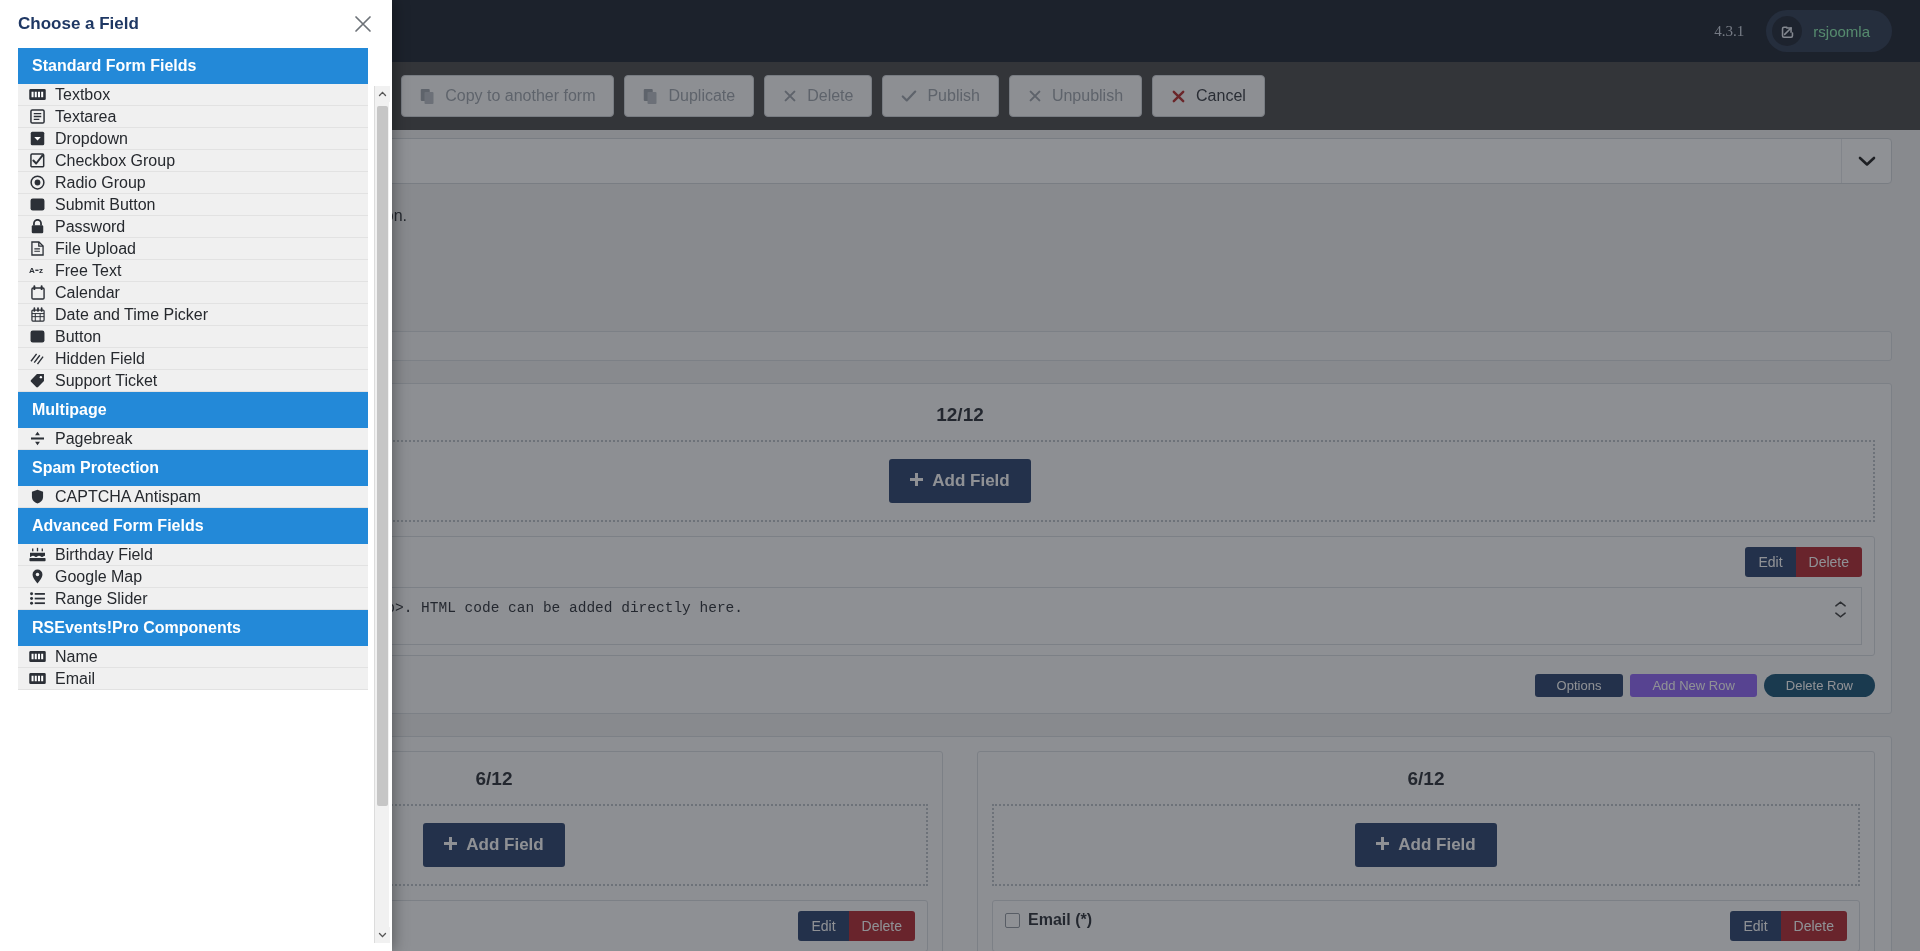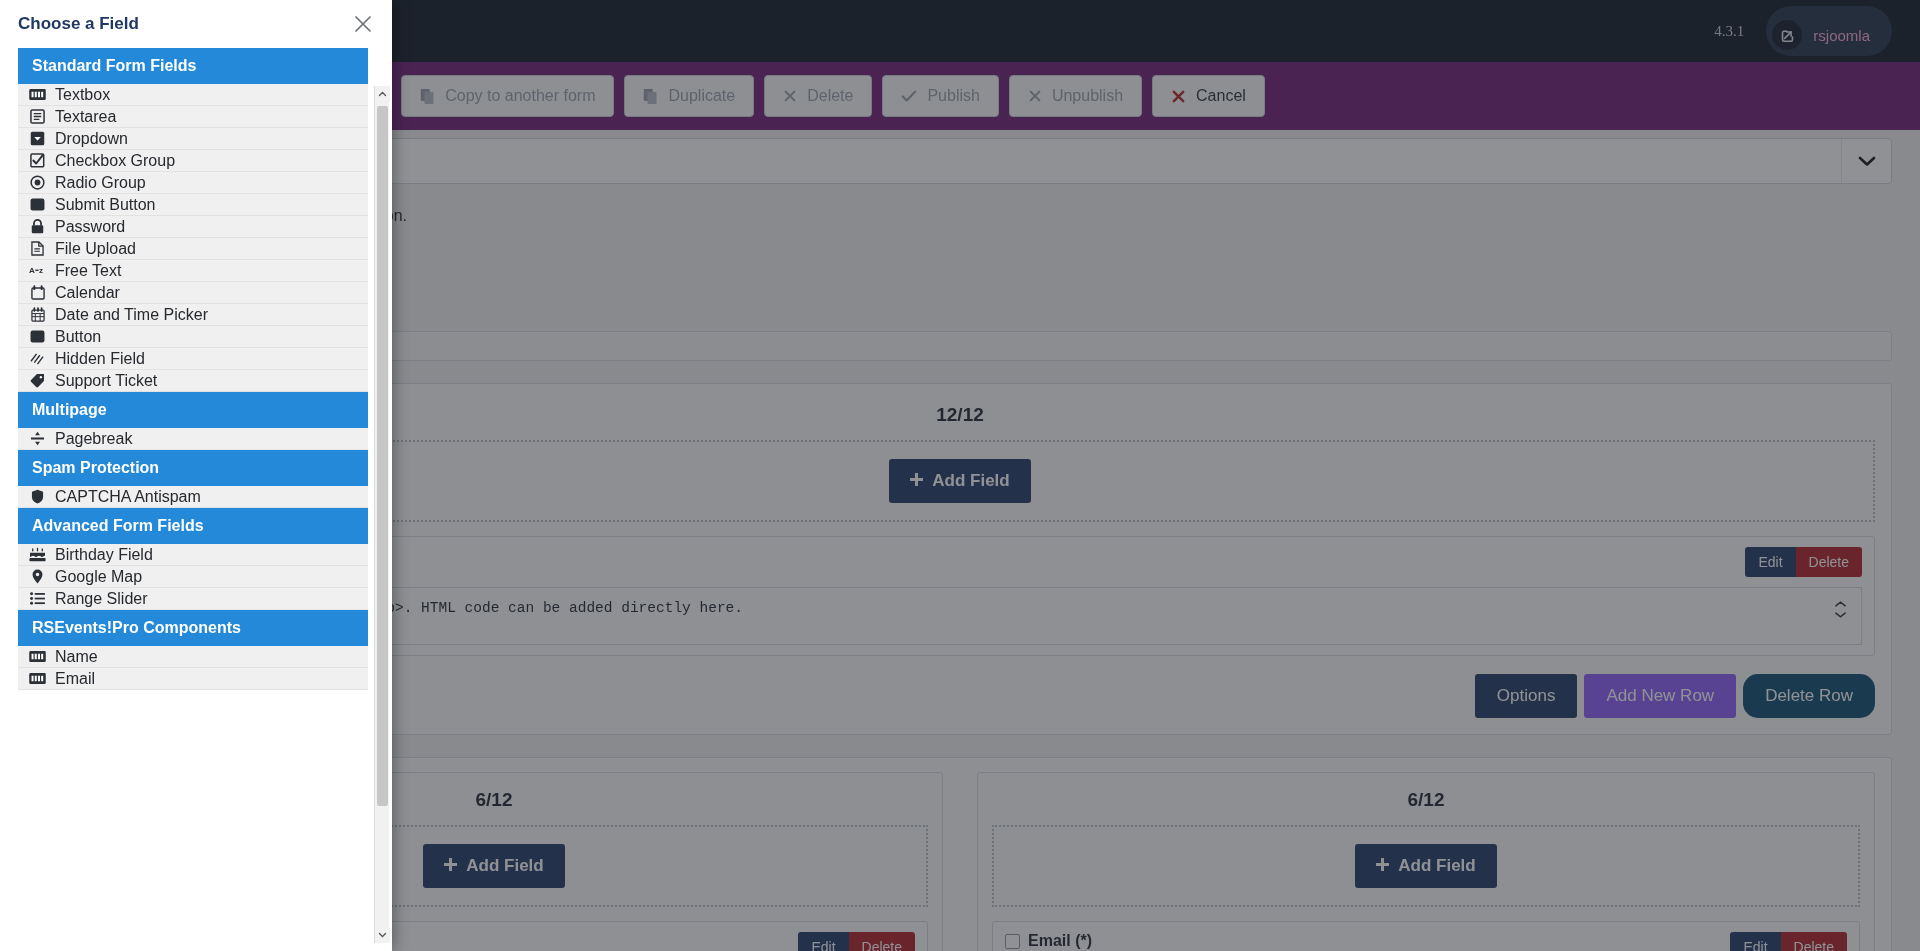--- a/index.html
+++ b/index.html
@@ -30,32 +30,32 @@
   .topbar-right {
     margin-left: auto; display: flex; align-items: center; gap: 22px;
   }
   .joomla-ver {
     color: #c9d1dd; font-size: 15px; display: flex; align-items: center; gap: 6px; font-family: Liberation Serif, serif;
   }
   .joomla-ver .jglyph { font-size: 15px; color: #c9d1dd; }
   .user-pill {
     display: flex; align-items: center; gap: 11px;
     background: #223048; border-radius: 26px;
-    padding: 14px 22px 6px 6px;
-    color: #f9a8d4; font-size: 15px;
+    padding: 6px 22px 6px 6px;
+    color: #86efac; font-size: 15px;
   }
   .user-pill .avatar {
     width: 30px; height: 30px; border-radius: 50%;
     background: #121a28; display: flex; align-items: center; justify-content: center;
   }
 
   
   .toolbar {
     position: absolute; top: 62px; left: 0; right: 0; height: 68px;
-    background: #701a75;
+    background: #404040;
     display: flex; align-items: center; gap: 10px;
     padding: 0 28px;
   }
   .tbtn {
     height: 42px; min-width: 0;
     padding: 0 18px;
     display: flex; align-items: center; gap: 10px;
     border: 1px solid #cfd3d8; border-radius: 4px;
     background: #fbfbfb; color: #2b2f36; font-size: 16px;
     white-space: nowrap;
@@ -136,21 +136,21 @@
     margin-top: 10px;
     border: 1px solid #d8dbdf; background: #fcfcfc;
     font-family: "Liberation Mono", monospace; font-size: 14.5px; color: #1f232a;
     padding: 12px 14px; display: flex; align-items: flex-start;
     min-height: 58px;
   }
   .code-area .txt { flex: 1; white-space: nowrap; overflow: hidden; }
   .code-spin { display: flex; flex-direction: column; gap: 3px; color: #333; padding-left: 6px; }
 
   .row-actions { margin-top: 18px; display: flex; justify-content: flex-end; gap: 7px; }
-  .ra { font-size: 17px; color: #fff; border: none; border-radius: 3px; padding: 12px 22px; font-weight: normal; }
+  .ra { font-size: 13px; color: #fff; border: none; border-radius: 3px; padding: 4px 22px; font-weight: normal; }
   .ra.options { background: #1f3864; }
   .ra.addrow  { background: #8b5cf6; }
   .ra.delrow  { background: #0c4a6e; border-radius: 15px; }
 
   .cols2 { display: flex; gap: 34px; }
   .cols2 > div { flex: 1; border: 1px solid #d8dbdf; background: #fbfbfb; border-radius: 3px; padding: 10px 14px 14px 14px; }
 
   
   #dim {
     position: absolute; inset: 0;

